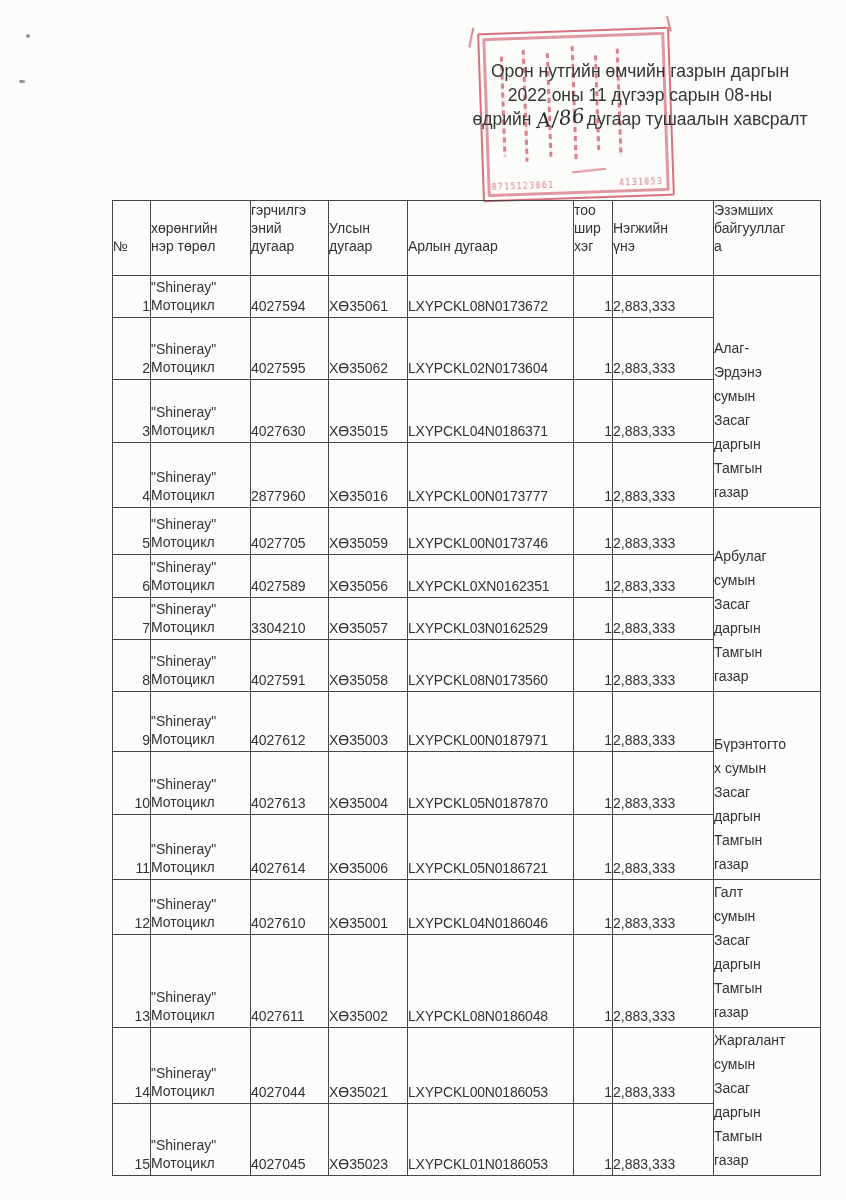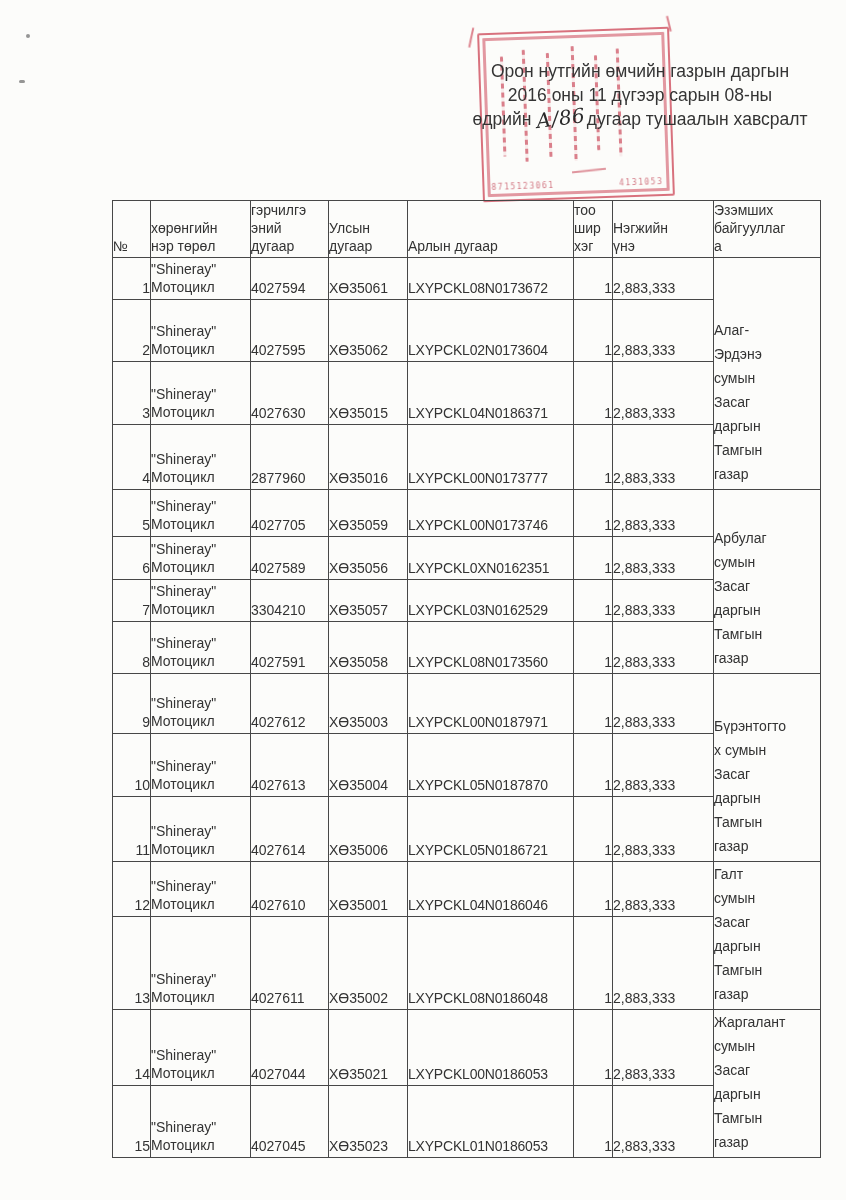--- a/index.html
+++ b/index.html
@@ -52,21 +52,21 @@
   
   table.asset-table{
     position:absolute;left:112px;top:200px;width:708px;z-index:2;
     border-collapse:collapse;table-layout:fixed;font-size:14px;color:#333;
   }
   .asset-table th,.asset-table td{
     border:1px solid #474747;vertical-align:bottom;
     padding:0 0 3px 0;font-weight:normal;overflow:hidden;
   }
   .asset-table thead tr{height:56px;}
-  .asset-table th{text-align:left;white-space:pre-line;line-height:18px;padding-bottom:2px;}
+  .asset-table th{text-align:left;white-space:pre-line;line-height:18px;padding-bottom:20px;}
   .th-no{padding-left:4px;}
   .th-name{padding-left:7px;}
   .th-cert{padding-left:6px;}
   .th-state{padding-left:5px;}
   .th-serial{padding-left:11px;}
   .th-qty{padding-left:5px;}
   .th-price{padding-left:6px;}
   .th-org{padding-left:6px;}
   .co-no{width:38px;}  .co-name{width:100px;} .co-cert{width:78px;} .co-state{width:79px;}
   .co-serial{width:166px;} .co-qty{width:39px;} .co-price{width:101px;} .co-org{width:107px;}
@@ -97,21 +97,21 @@
     <div class="script-col sc6"></div>
     <div class="stamp-dash"></div>
     <div class="ink-mark m1"></div>
     <div class="ink-mark m2"></div>
     <div class="stamp-num left">8715123061</div>
     <div class="stamp-num right">4131053</div>
   </div>
 
   <div class="header-block">
     <div>Орон нутгийн өмчийн газрын даргын</div>
-    <div>2016 оны 11 дүгээр сарын 08-ны</div>
+    <div>2022 оны 11 дүгээр сарын 08-ны</div>
     <div>
       <span>өдрийн</span><span class="handwritten">А/86</span><span>дугаар тушаалын хавсралт</span>
     </div>
   </div>
 
   <table class="asset-table">
     <colgroup>
       <col class="co-no">
         <col class="co-name">
         <col class="co-cert">

